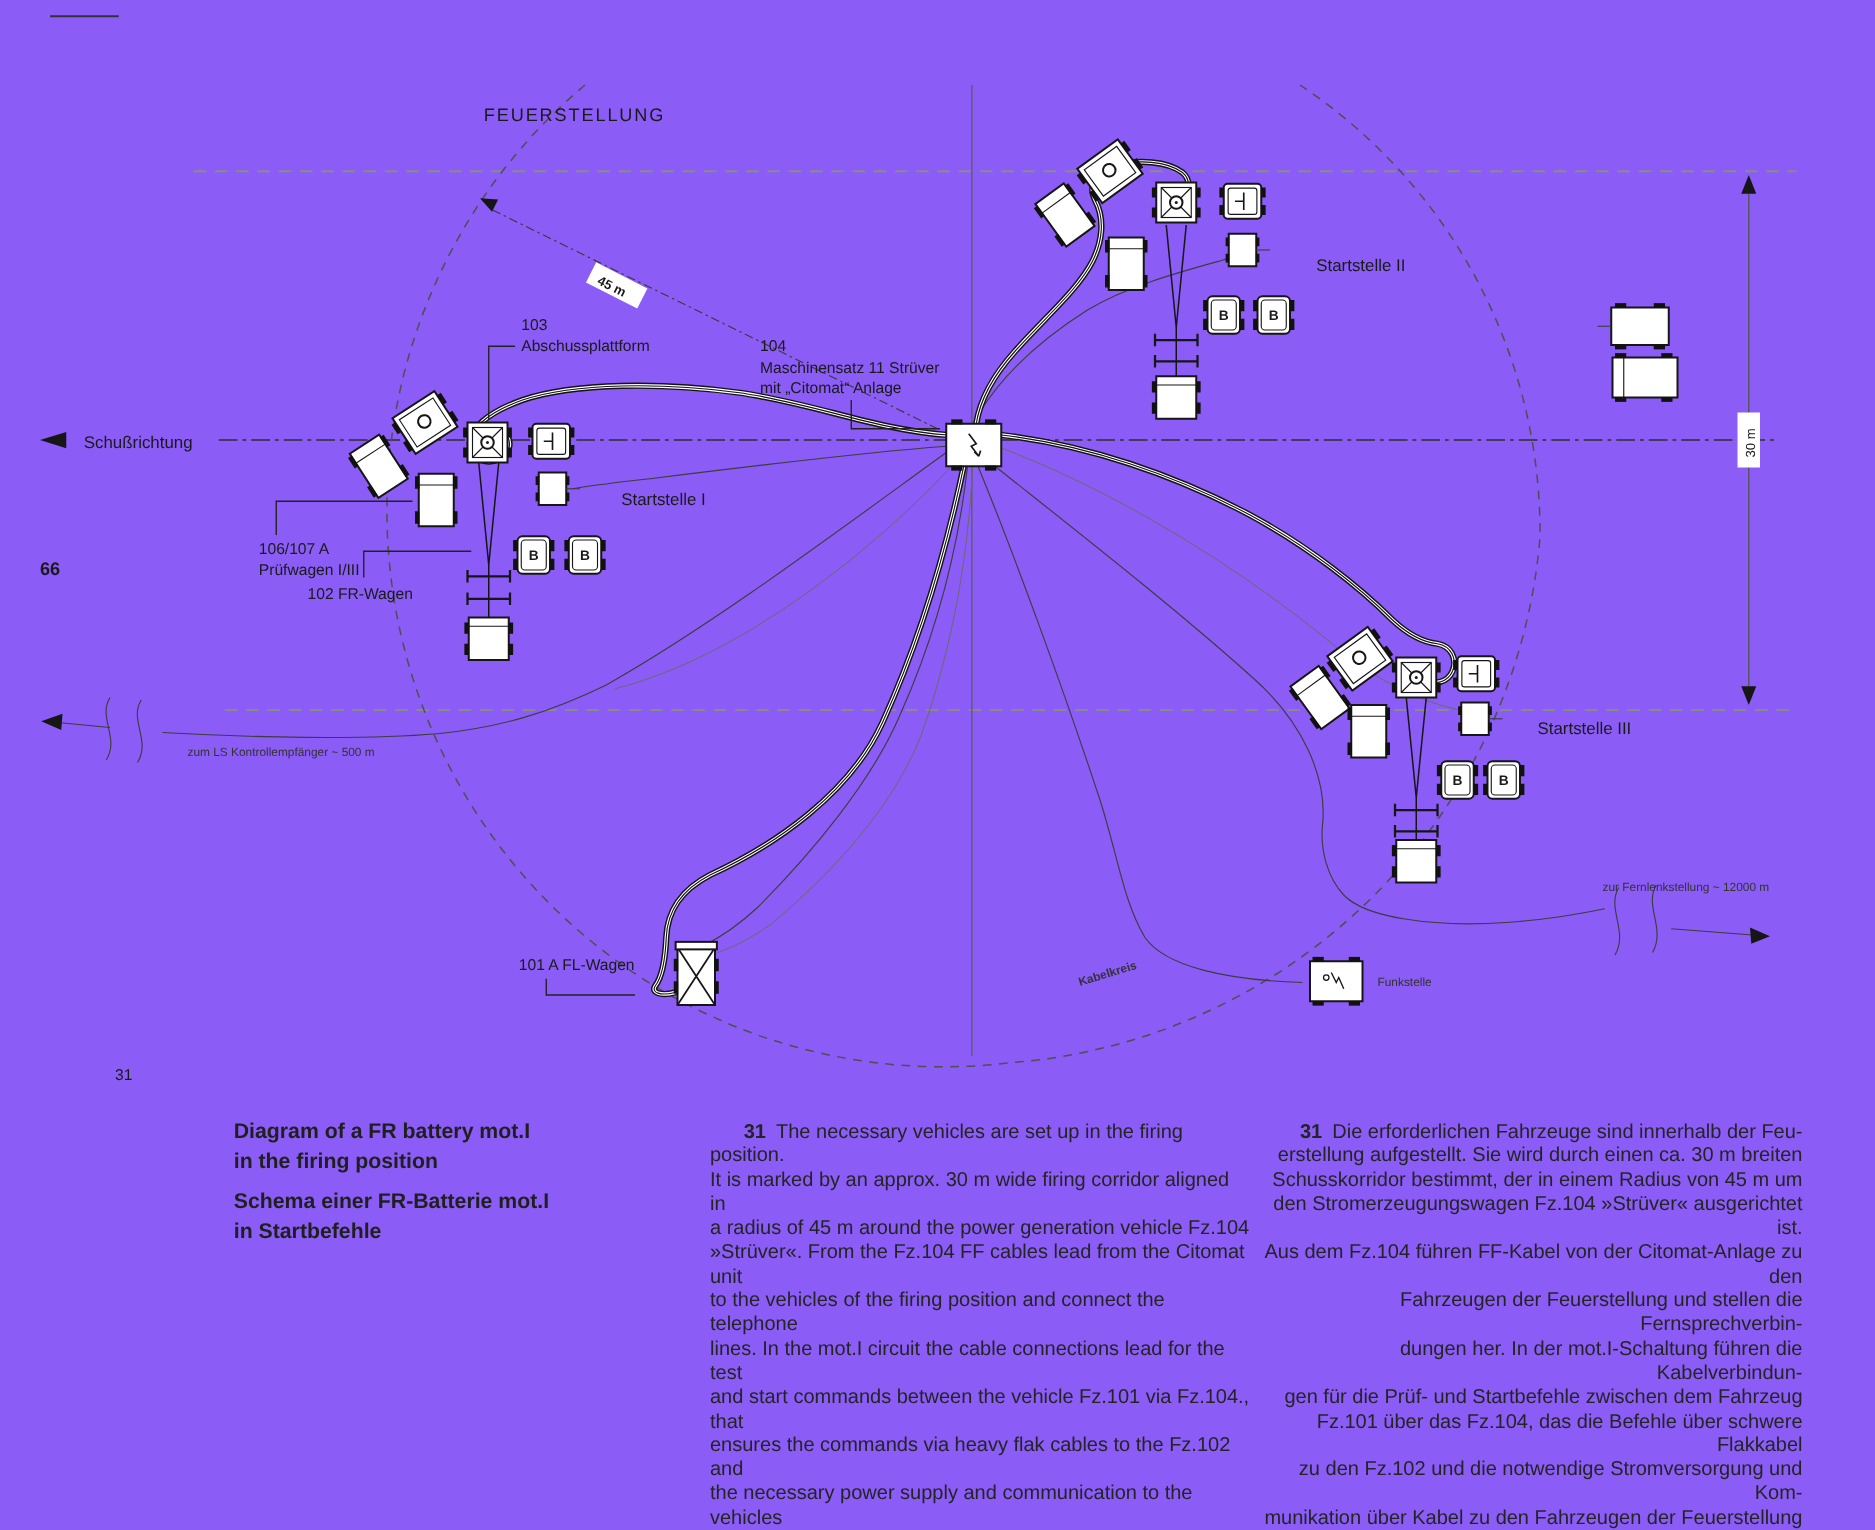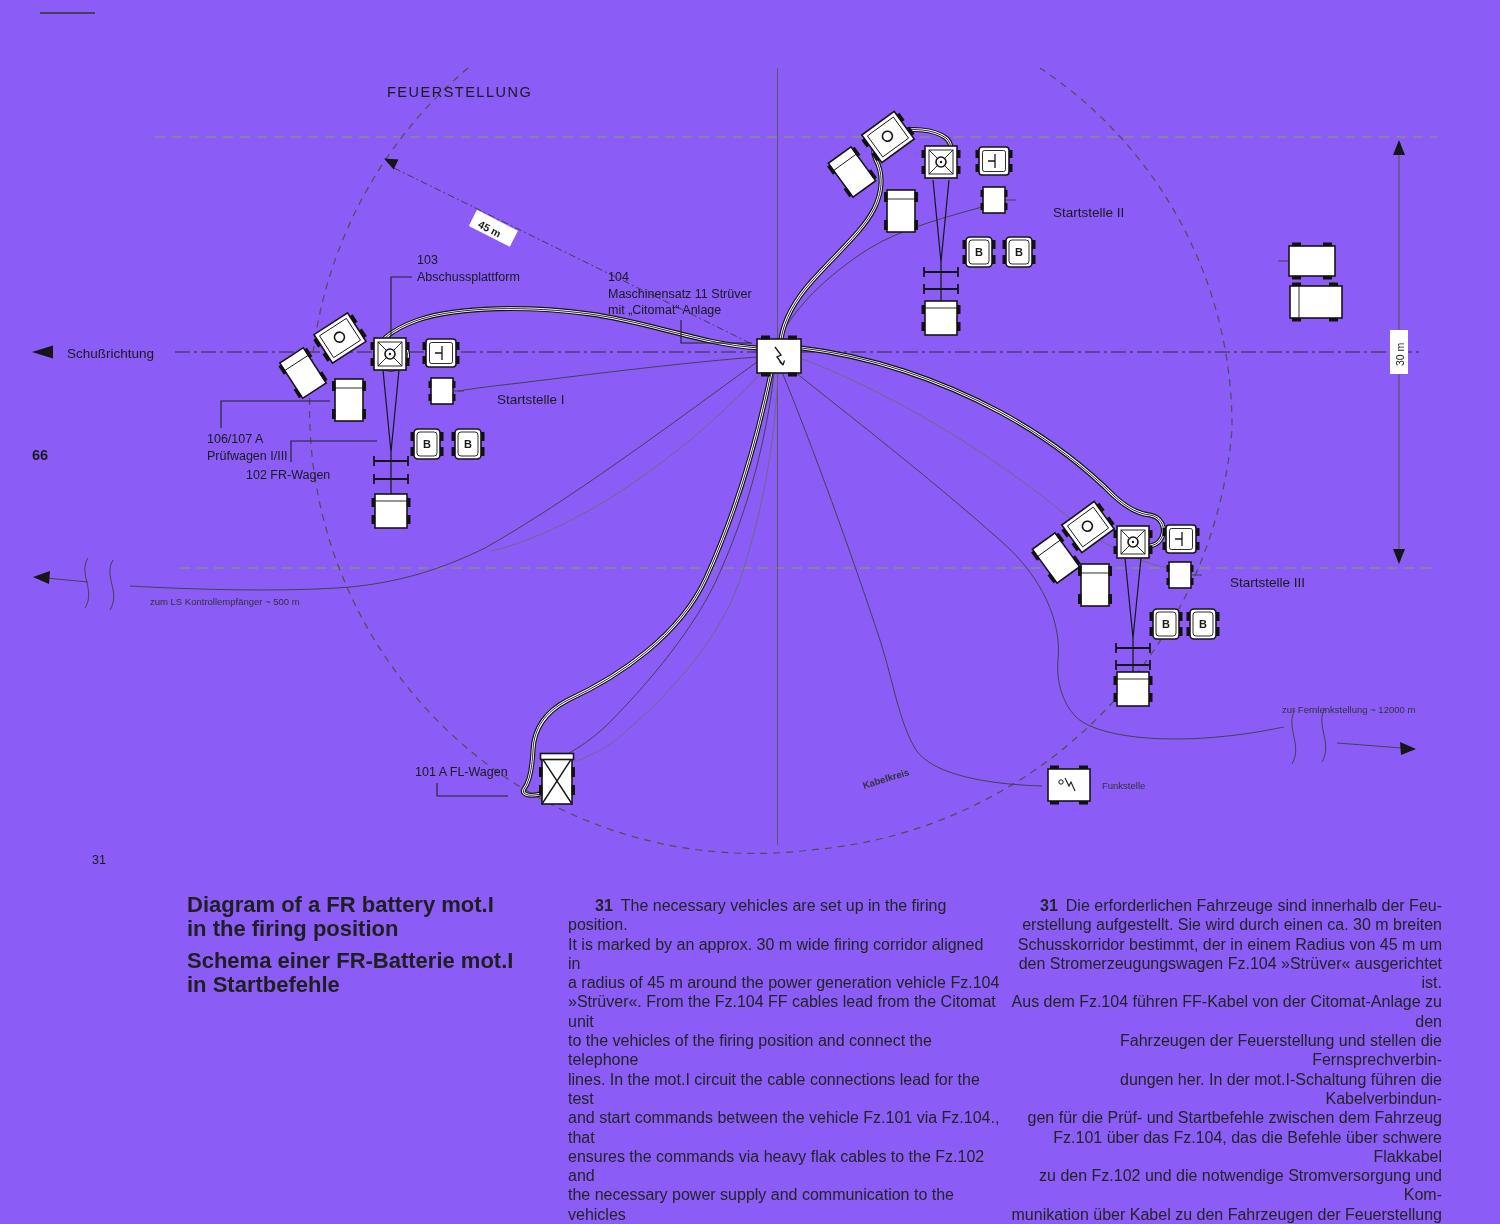--- a/index.html
+++ b/index.html
@@ -23,21 +23,21 @@
   .meas{stroke:#555555;stroke-width:1.1;fill:none;}
   .arrw{fill:#161616;stroke:none;}
   .lbl-big{font-size:14.5px;letter-spacing:1.5px;}
   .lbl-md{font-size:13.5px;}
   .lbl-sm{font-size:12.5px;}
   .lbl-xs{font-size:9.5px;fill:#333;}
   .lbl-b{font-size:11px;font-weight:bold;}
   .pagenum{font-size:14.5px;font-weight:bold;}
   .fignum{font-size:12.5px;}
   .captions{position:absolute;}
-  .cap-title{position:absolute;left:187px;top:893px;width:400px;font-size:22px;font-weight:bold;
+  .cap-title{position:absolute;left:187px;top:893px;width:400px;font-size:17px;font-weight:bold;
              line-height:24px;white-space:pre-line;}
   .cap-title.de{top:949px;}
   .cap-col{position:absolute;top:896px;width:432px;font-size:16px;line-height:19.3px;
            white-space:pre-line;color:#242424;}
   .cap-col .pnum{font-weight:bold;margin-left:27px;margin-right:8px;}
   .cap-en{left:568px;}
   .cap-de{left:1010px;text-align:right;}
 </style>
 </head>
 <body>

